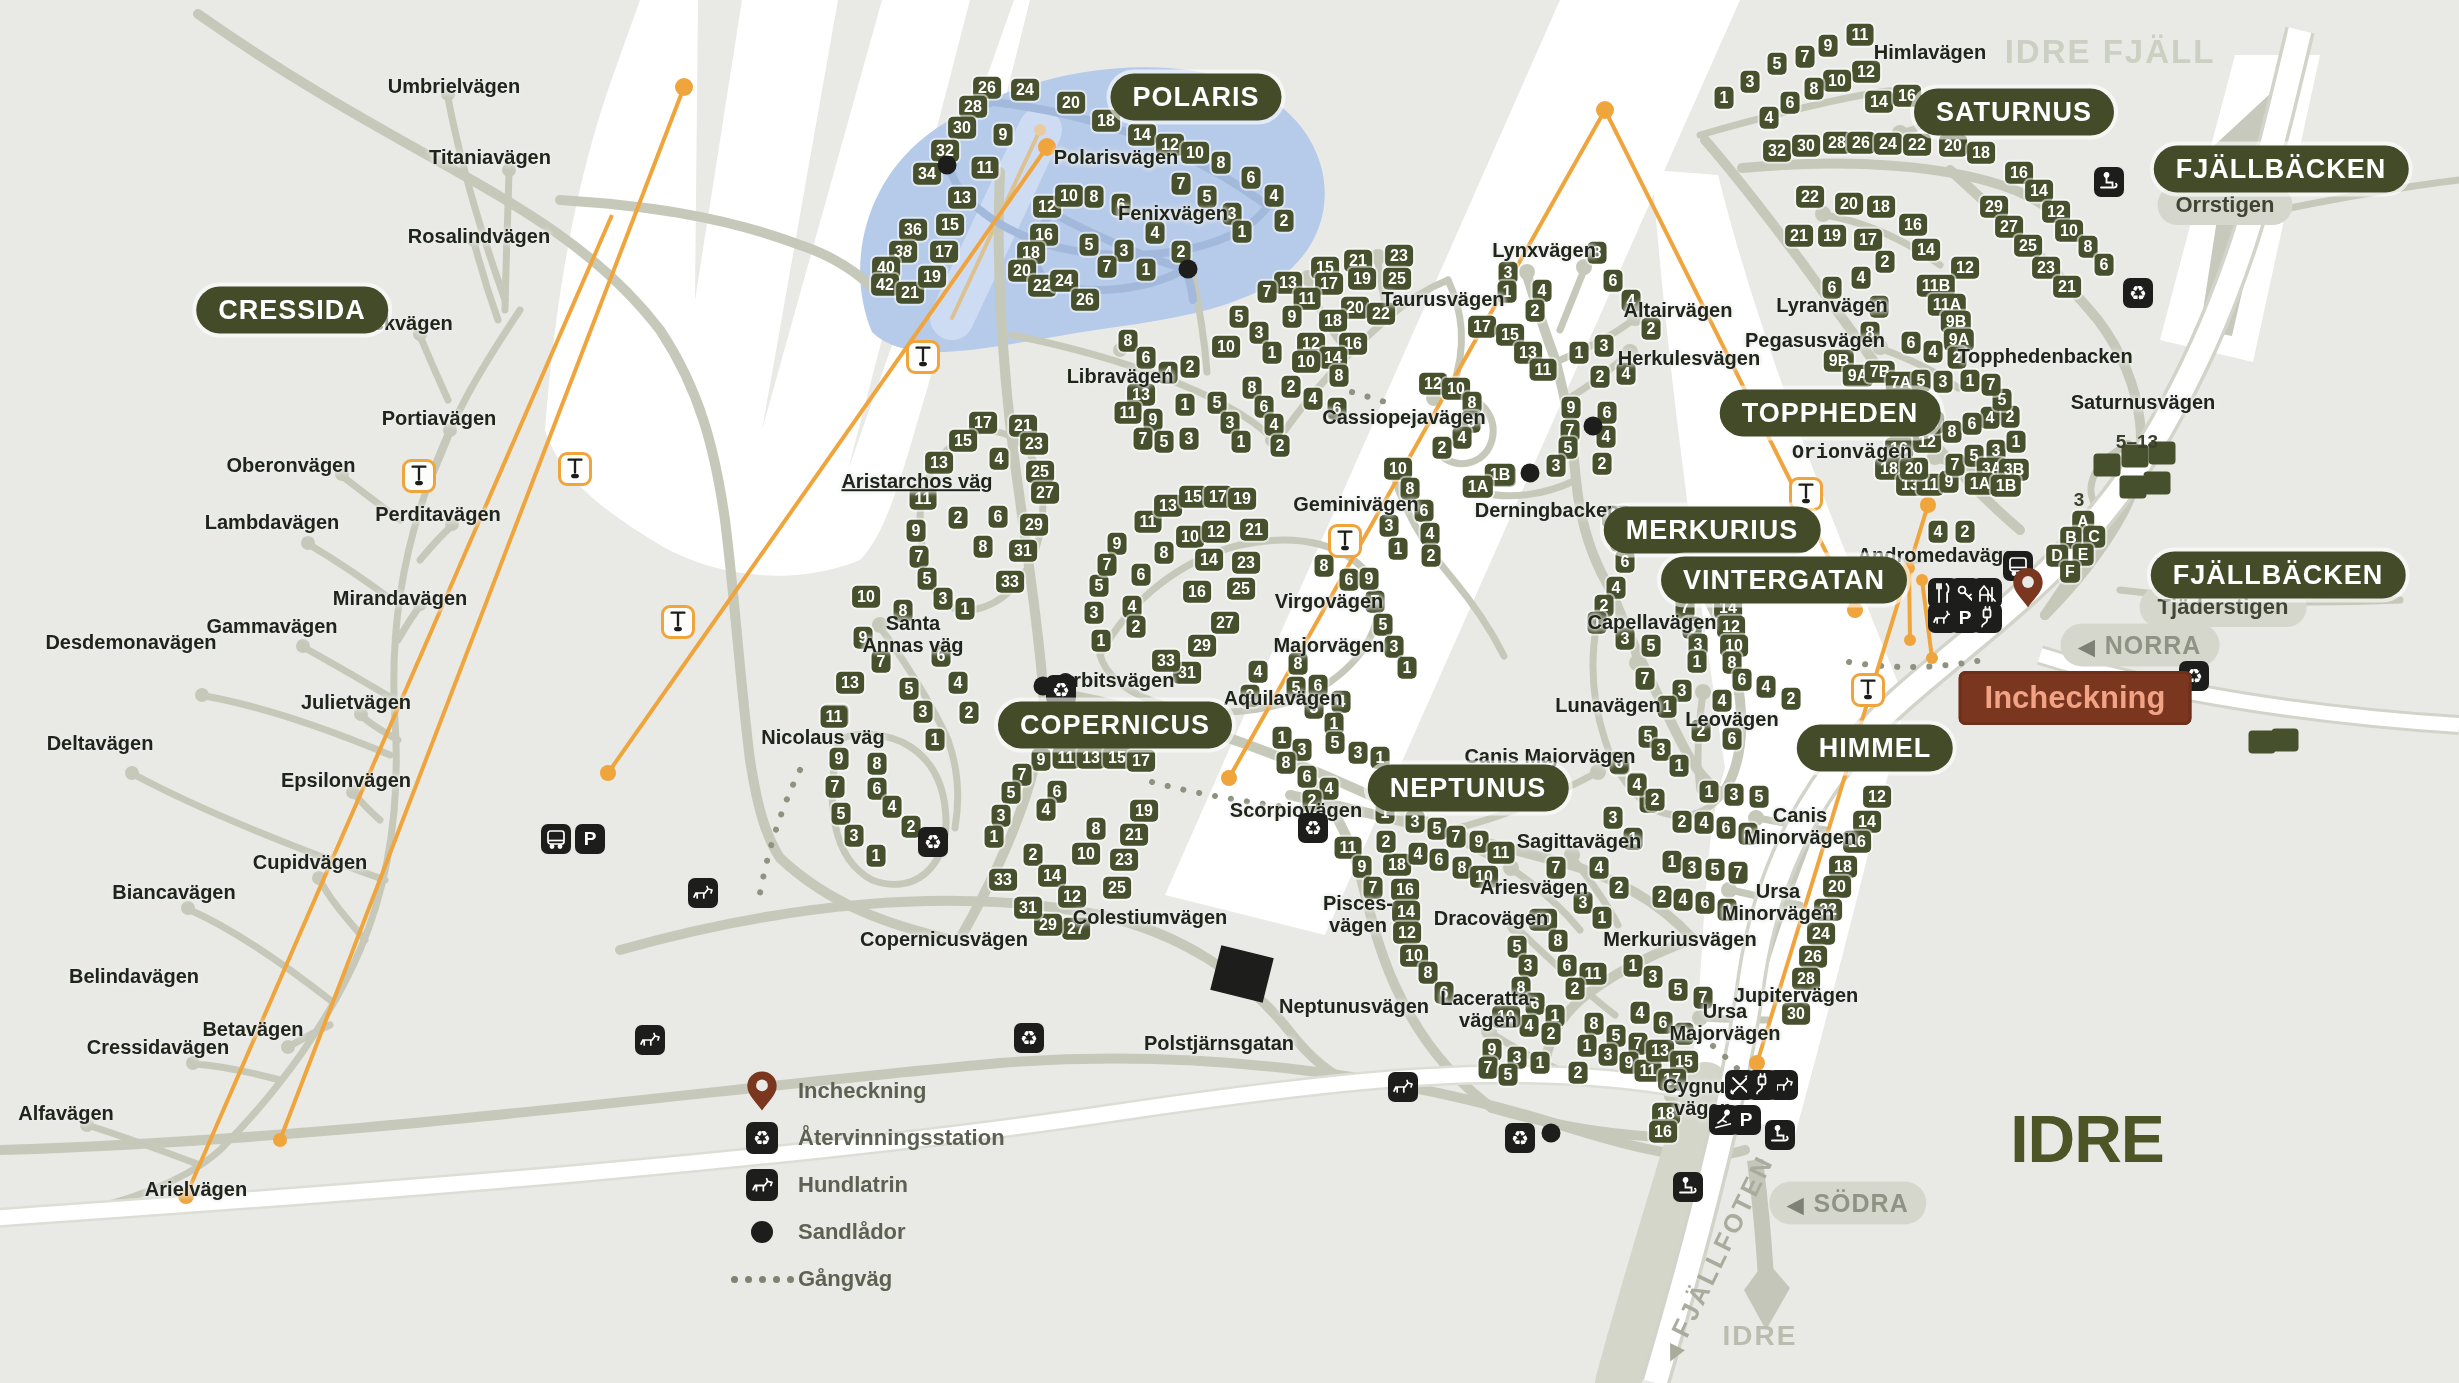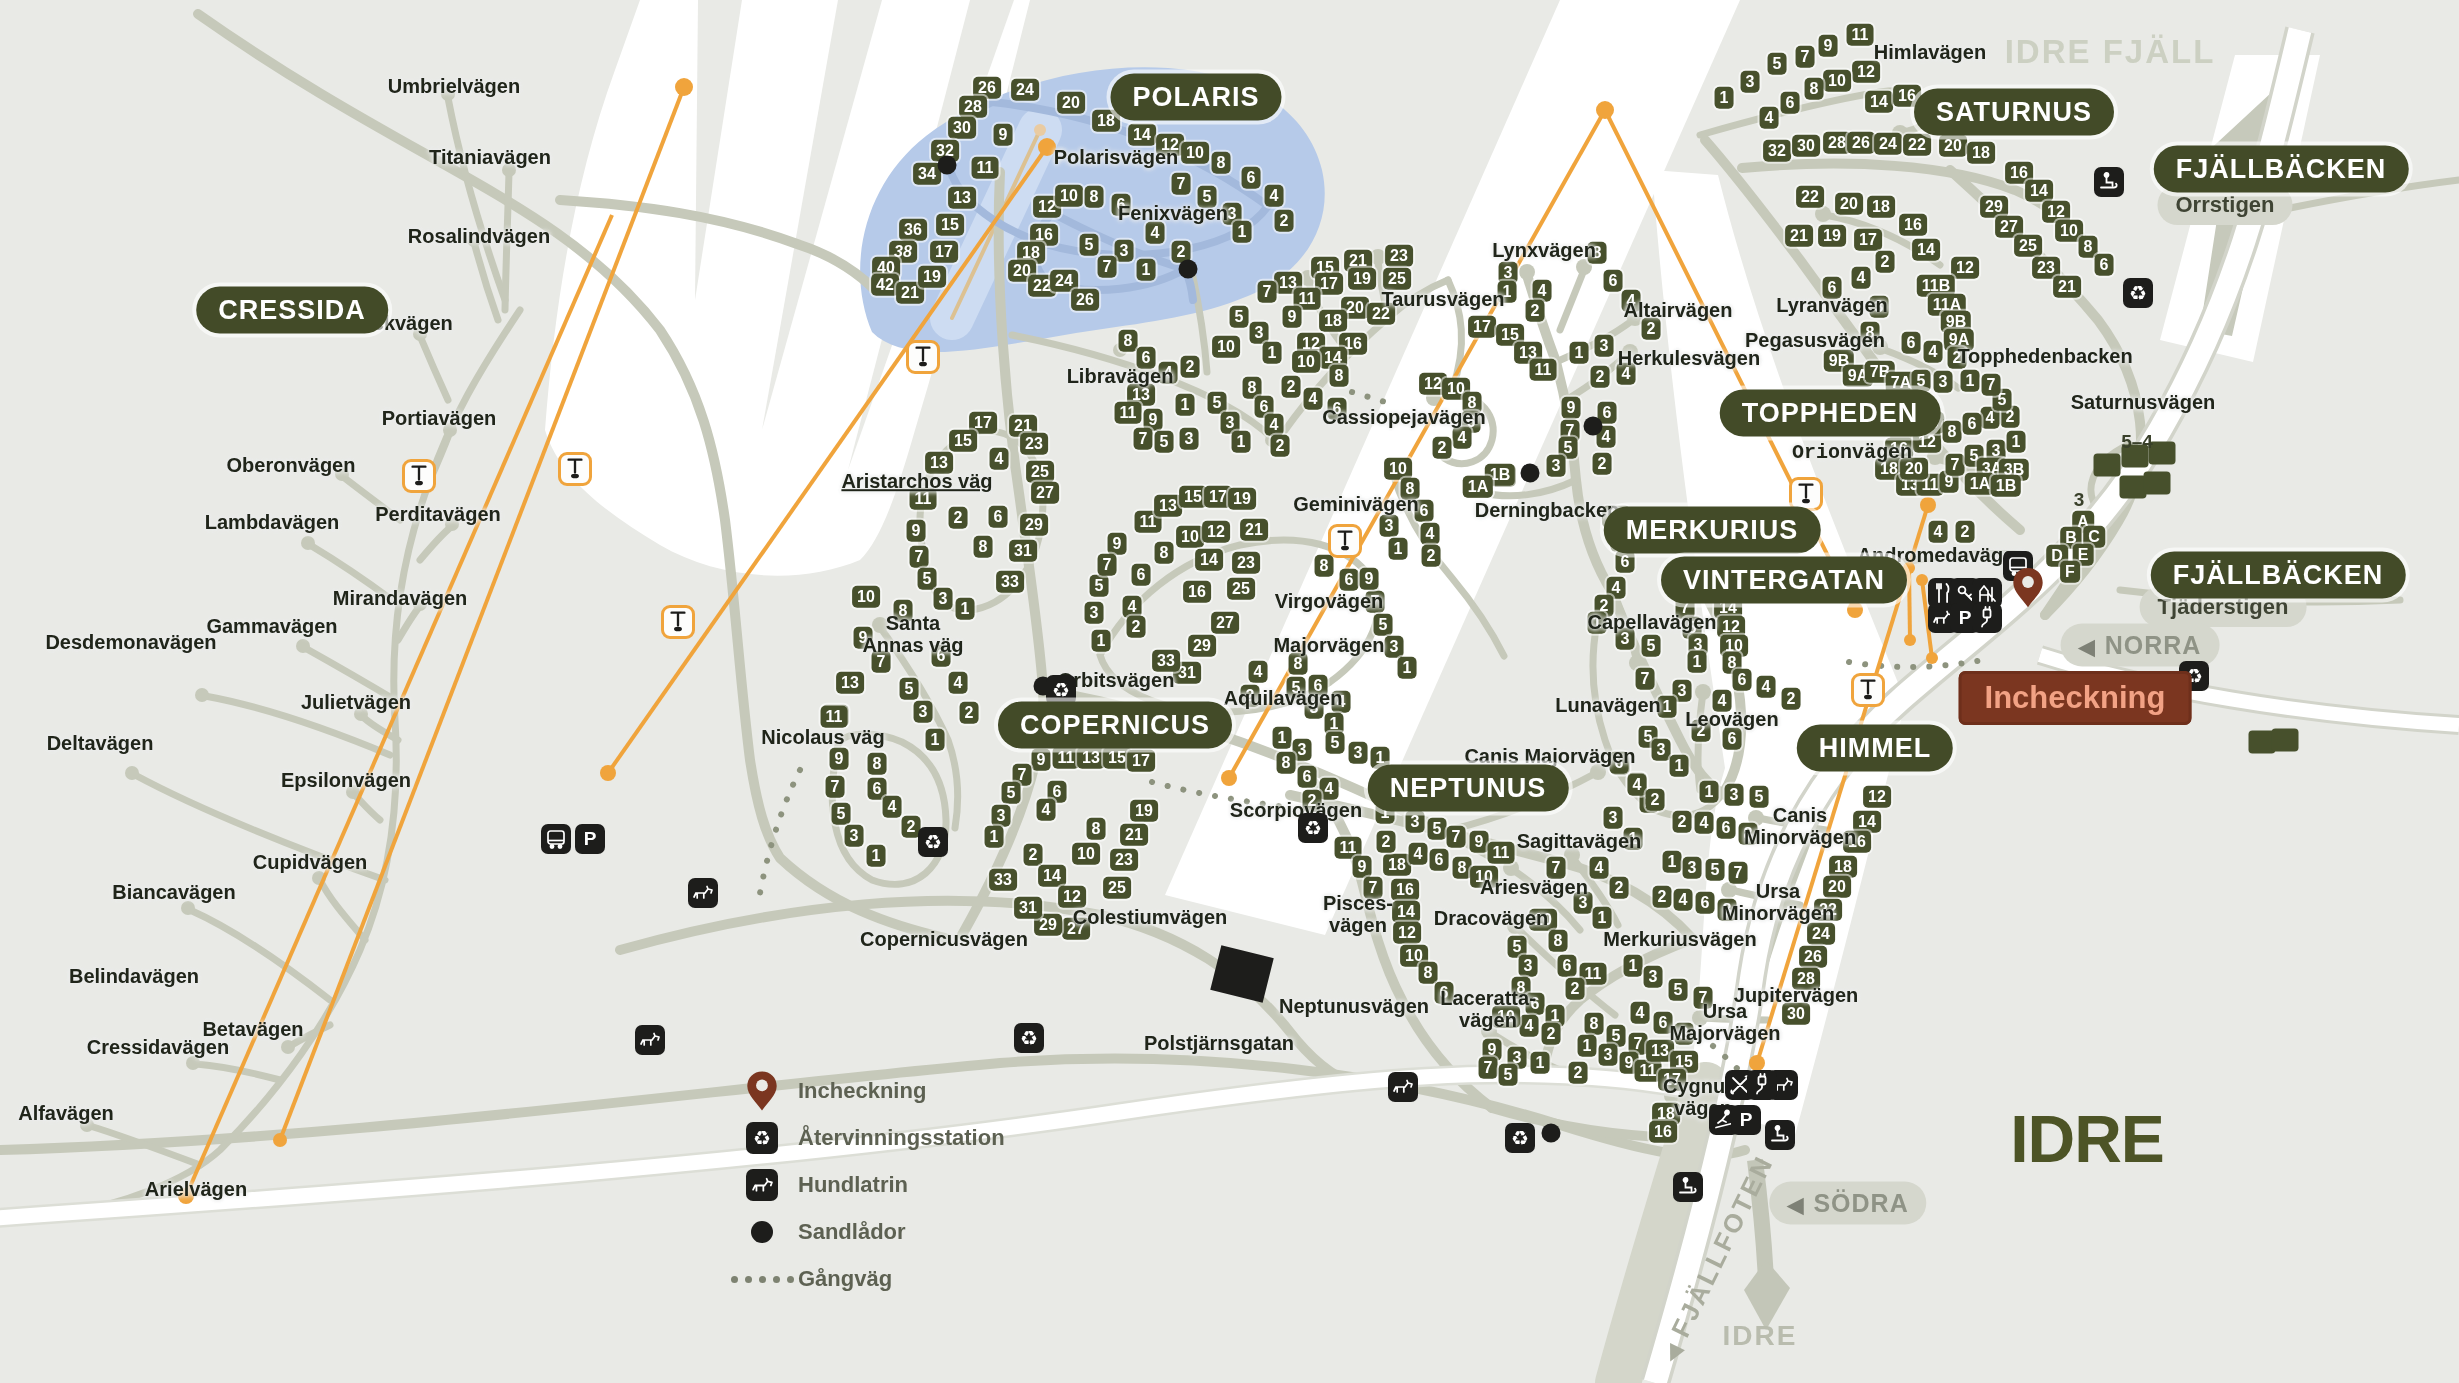--- a/index.html
+++ b/index.html
@@ -859,21 +859,21 @@
     <div class="area-pill" style="left: 1712px; top: 530px;">MERKURIUS</div>
     <div class="area-pill" style="left: 1784px; top: 580px;">VINTERGATAN</div>
     <div class="area-pill" style="left: 1115px; top: 725px;">COPERNICUS</div>
     <div class="area-pill" style="left: 1468px; top: 788px;">NEPTUNUS</div>
     <div class="area-pill" style="left: 1875px; top: 748px;">HIMMEL</div>
     <div class="area-pill" style="left: 2278px; top: 575px;">FJÄLLBÄCKEN</div>
     <div class="gray-pill" style="left: 2225px; top: 205px;"><span>Orrstigen</span></div>
     <div class="gray-pill" style="left: 2223px; top: 607px;"><span>Tjäderstigen</span></div>
     <div class="gray-pill dir" style="left: 2140px; top: 645px;"><span class="arr">◀</span><span>NORRA</span></div>
     <div class="gray-pill dir" style="left: 1848px; top: 1203px;"><span class="arr">◀</span><span>SÖDRA</span></div>
-    <div class="small-lb" style="left: 2137px; top: 442px;">5–4</div>
+    <div class="small-lb" style="left: 2137px; top: 442px;">5–13</div>
     <div class="small-lb" style="left: 2079px; top: 500px;">3</div>
     <div class="bld" style="left: 2107px; top: 465px;"></div>
     <div class="bld" style="left: 2135px; top: 456px;"></div>
     <div class="bld" style="left: 2162px; top: 453px;"></div>
     <div class="bld" style="left: 2133px; top: 487px;"></div>
     <div class="bld" style="left: 2157px; top: 483px;"></div>
     <div class="bld" style="left: 2262px; top: 742px;"></div>
     <div class="bld" style="left: 2285px; top: 740px;"></div>
     <div class="lift" style="left: 419px; top: 476px;">
       <svg viewBox="0 0 24 24" fill="none" stroke="#1d1d1b" stroke-width="2" stroke-linecap="round">

